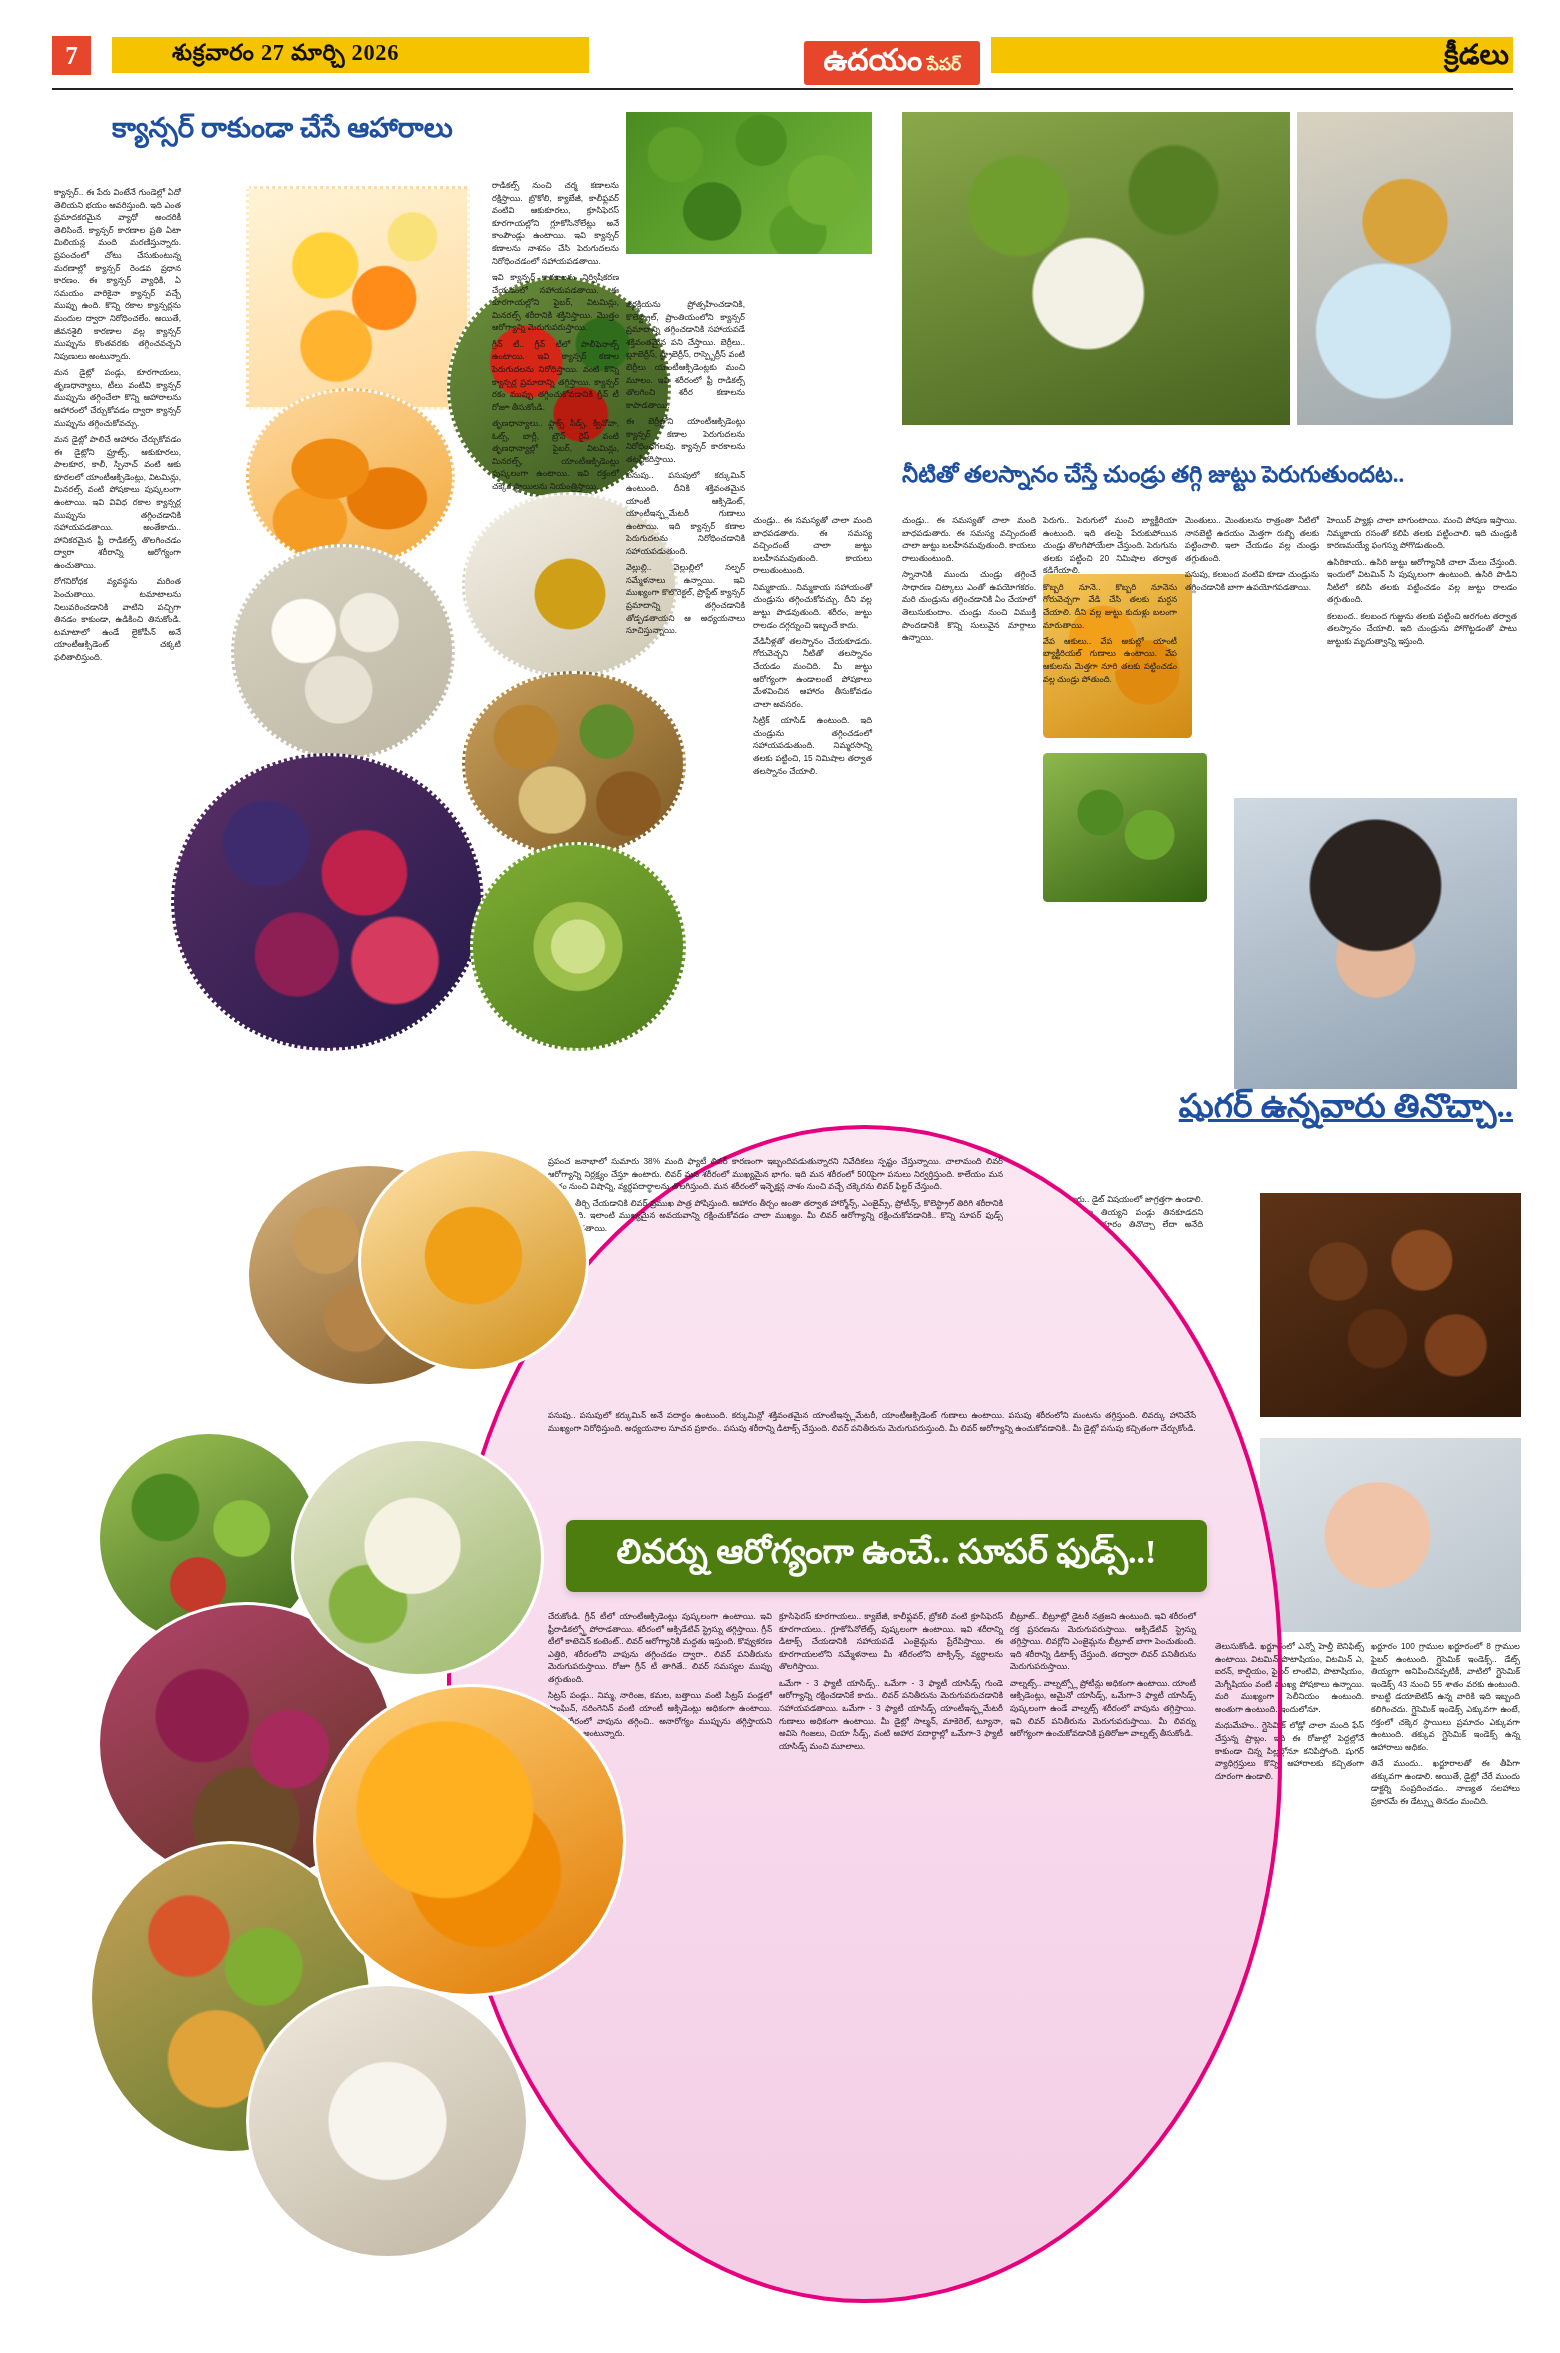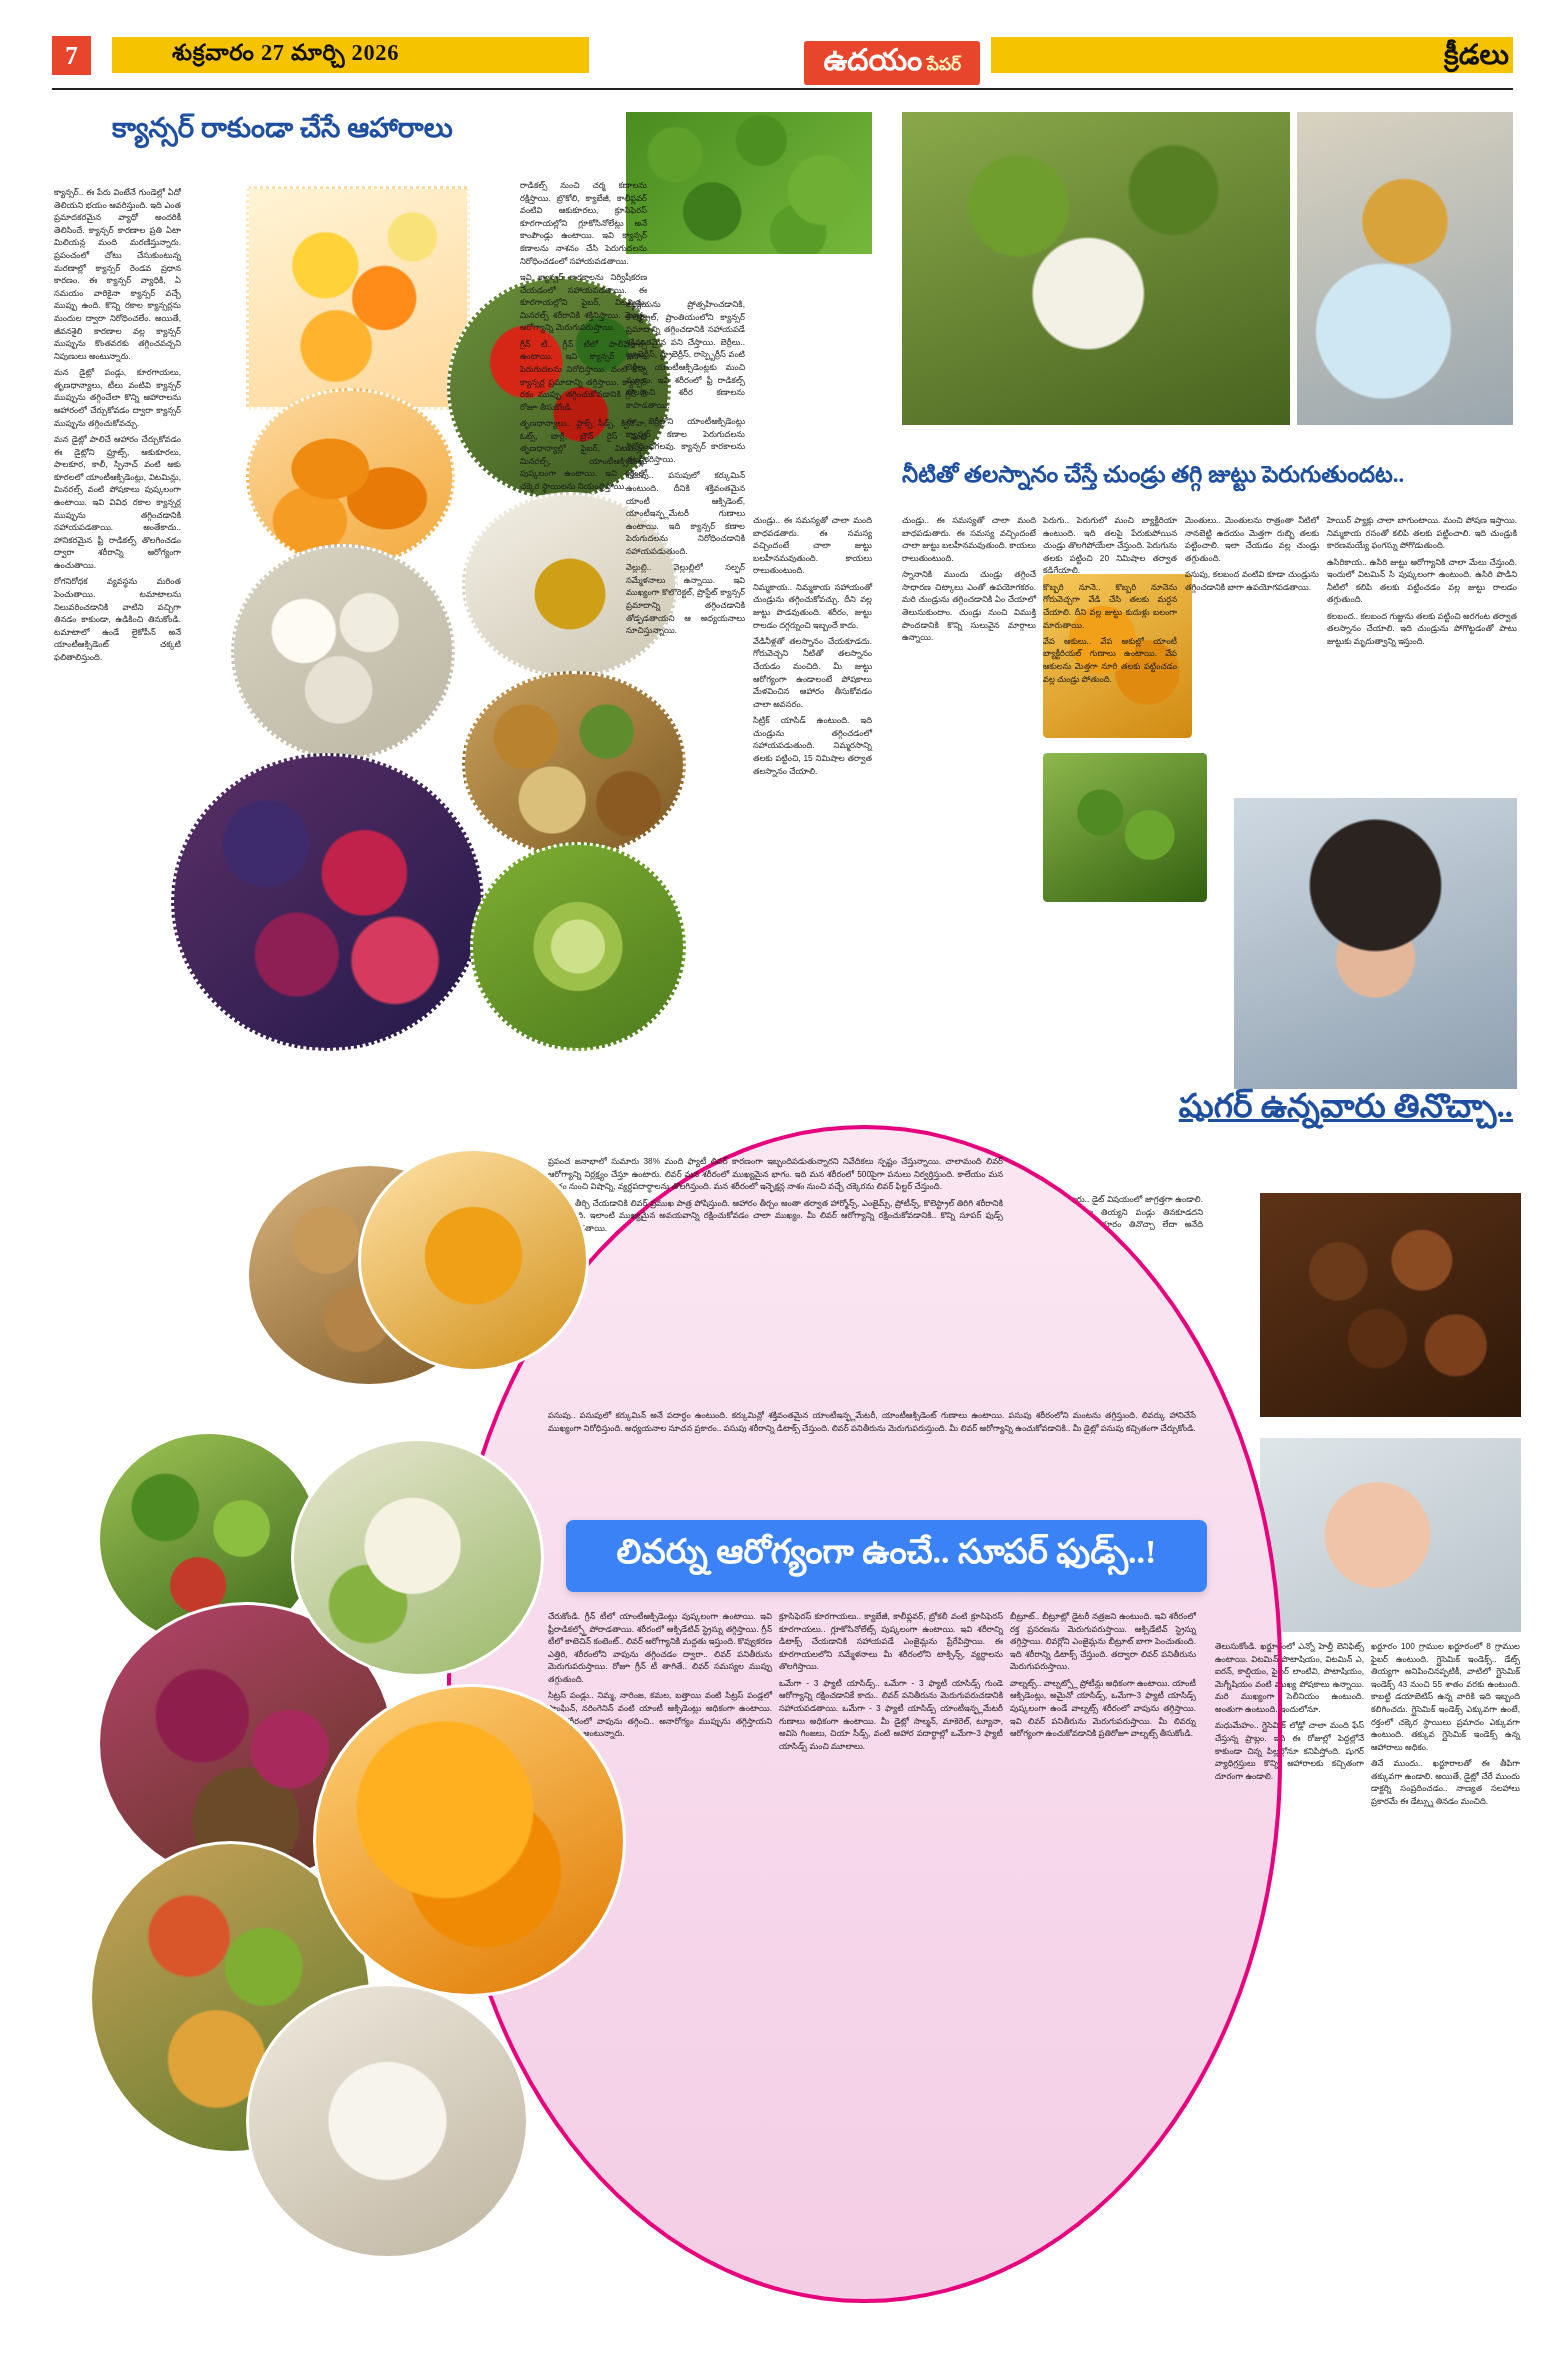--- a/index.html
+++ b/index.html
@@ -75,21 +75,21 @@
 
   
   .photo { position:absolute; overflow:hidden; background:#cfcfcf; }
 
   
   .a1-title {
     position:absolute; left:112px; top:112px; width:522px;
     font-size:27.6px; color:#1f4fa0;
   }
   .a1-c1 { position:absolute; left:54px; top:186px; width:127px; height:917px; }
-  .a1-c2 { position:absolute; left:492px; top:179px; width:127px; height:924px;margin-left:28px; }
+  .a1-c2 { position:absolute; left:492px; top:179px; width:127px; height:924px; }
   .a1-c3 { position:absolute; left:626px; top:298px; width:119px; height:805px; }
   .a1-c4 { position:absolute; left:753px; top:514px; width:119px; height:589px; }
 
   
   .p-greens {
     left:626px; top:112px; width:246px; height:142px;
     background:
       radial-gradient(circle at 20% 30%, #5fa02a 0 12%, transparent 13%),
       radial-gradient(circle at 55% 20%, #4e8f22 0 14%, transparent 15%),
       radial-gradient(circle at 80% 55%, #6fb034 0 16%, transparent 17%),
@@ -265,21 +265,21 @@
   }
   .pink-oval-edge {
     position:absolute; left:447px; top:1125px; width:835px; height:1178px;
     border-radius:50% / 46%;
     border:4.5px solid #e6007e;
     z-index:3;
     pointer-events:none;
   }
   .a4-banner {
     position:absolute; left:566px; top:1520px; width:641px; height:72px;
-    background:#3b82f6;
+    background:#4d7c0f;
     border-radius:7.5px;
     display:flex; align-items:center; justify-content:center;
     z-index:4;
     box-shadow:0 2.2px 7.5px rgba(0,0,0,.15);
   }
   .a4-banner span {
     color:#ffffff; font-size:34px; font-weight:bold;
     font-family:"Liberation Serif", serif;
   }
   .a4-intro {

